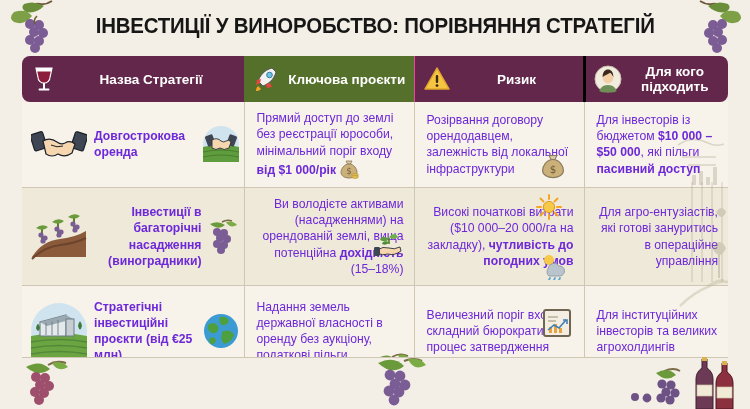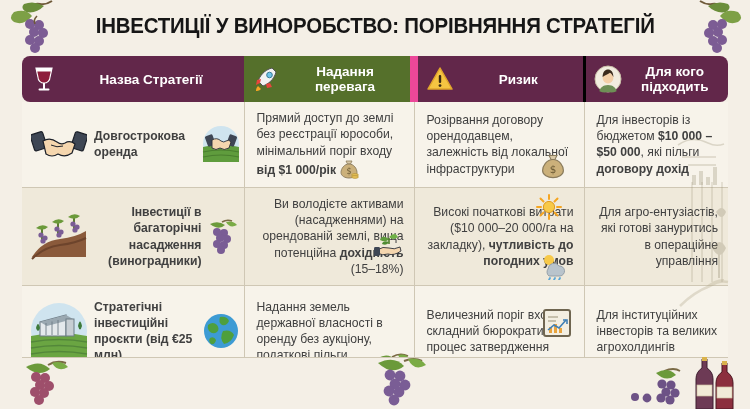--- a/index.html
+++ b/index.html
@@ -51,36 +51,36 @@
     font-size: 13.5px;
     line-height: 15px;
     padding: 4px 6px 4px 42px;
     vertical-align: middle;
     background: #5e2749;
   }
   .hdr-cell.c1 { background: #62274a; border-radius: 8px 0 0 8px; }
   .hdr-cell.c2 { background: #55702b; }
   .hdr-cell.c3 { background: #62274a; }
   .hdr-cell.c4 { background: #62274a; border-radius: 0 8px 8px 0; }
-  .hdr-cell.c2 + .hdr-cell.c3 { border-left: 8px solid #ec4899; }
+  .hdr-cell.c2 + .hdr-cell.c3 { border-left: 1px solid #ec4899; }
   .hdr-cell.c3 + .hdr-cell.c4 { border-left: 3px solid #000000; }
   .hdr-icon {
     position: absolute;
     left: 8px; top: 50%;
     transform: translateY(-50%);
     width: 28px; height: 28px;
     display: flex; align-items: center; justify-content: center;
   }
 
   .data-row td {
     vertical-align: middle;
     padding: 8px 10px 8px 12px;
     font-size: 12.2px;
     line-height: 16.3px;
-    color: #404040;
+    color: #6d28d9;
     position: relative;
   }
   .row-a td { background: #f7f3ea; }
   .row-b td { background: #efe9da; }
   .row-a2 td { background: #f7f3ea; }
 
   .data-row td + td { border-left: 1px solid #cfc7b4; }
   .data-row + .data-row td { border-top: 1px solid #cfc7b4; }
 
   .r1 { height: 84px; }
@@ -200,21 +200,21 @@
       <th class="hdr-cell c2" style="width:170px">
         <span class="hdr-icon">
           <svg width="28" height="28" viewBox="0 0 28 28">
             <path d="M20 3 c-8 2 -12 8 -14 13 l5 5 c5 -2 11 -6 13 -14 z" fill="#f2f2f2" stroke="#555" stroke-width="1"></path>
             <circle cx="17.5" cy="10" r="2.8" fill="#6fc3e8" stroke="#3a7c99" stroke-width="1"></circle>
             <path d="M9 14 l-4 1 -1 5 4 -2 z" fill="#e8453c"></path>
             <path d="M14 19 l1 4 5 -1 -2 -4 z" fill="#e8453c"></path>
             <path d="M6 21 c-2 2 -2 4 -2 5 1 0 3 0 5 -2 z" fill="#f5a623"></path>
           </svg>
         </span>
-        <span>Надання перевага</span>
+        <span>Ключова проєкти</span>
       </th>
 
       <th class="hdr-cell c3" style="width:170px">
         <span class="hdr-icon">
           <svg width="28" height="26" viewBox="0 0 28 26">
             <path d="M14 2 L26 23 H2 Z" fill="#f5c542" stroke="#e0a62c" stroke-width="1.5" stroke-linejoin="round"></path>
             <rect x="12.8" y="9" width="2.4" height="8" rx="1.1" fill="#3a2a12"></rect>
             <circle cx="14" cy="19.6" r="1.4" fill="#3a2a12"></circle>
           </svg>
         </span>
@@ -292,21 +292,21 @@
             <path d="M14 30 h34" stroke="#9a9176" stroke-width="1.6"></path>
             <path d="M20 38 h28" stroke="#9a9176" stroke-width="1.6"></path>
             <g fill="#9a9176">
               <rect x="24" y="48" width="4" height="10"></rect>
                 <rect x="31" y="44" width="4" height="14"></rect>
               <rect x="38" y="50" width="4" height="8"></rect>
                 <rect x="45" y="40" width="4" height="18"></rect>
             </g>
           </svg>
         </span>
-        <span>Для інвесторів із бюджетом </span><span class="b">$10 000 – $50 000</span><span>, які пільги </span><span class="b">договору дохід</span>
+        <span>Для інвесторів із бюджетом </span><span class="b">$10 000 – $50 000</span><span>, які пільги </span><span class="b">пасивний доступ</span>
       </td>
     </tr>
 
     <tr class="data-row row-b r2">
       <td class="name-cell">
         <span class="name-ico-l">
           <svg width="58" height="48" viewBox="0 0 58 48">
             <path d="M2 44 q10 -16 28 -18 q16 -2 26 -8 l0 26 z" fill="#8a5a3b"></path>
             <path d="M2 46 q12 -12 28 -14 q16 -2 26 -7" stroke="#6d442c" stroke-width="2" fill="none"></path>
             <g stroke="#5d7d33" stroke-width="2" fill="none">

